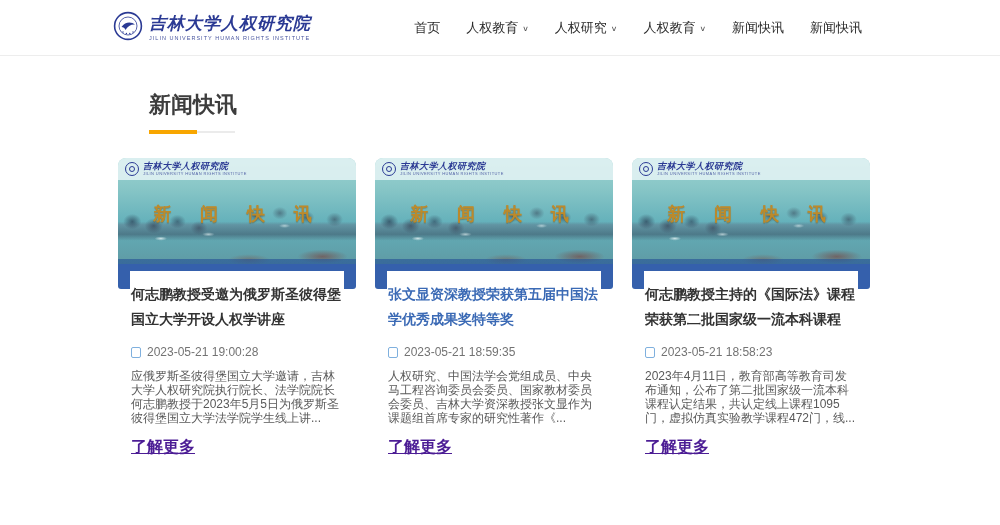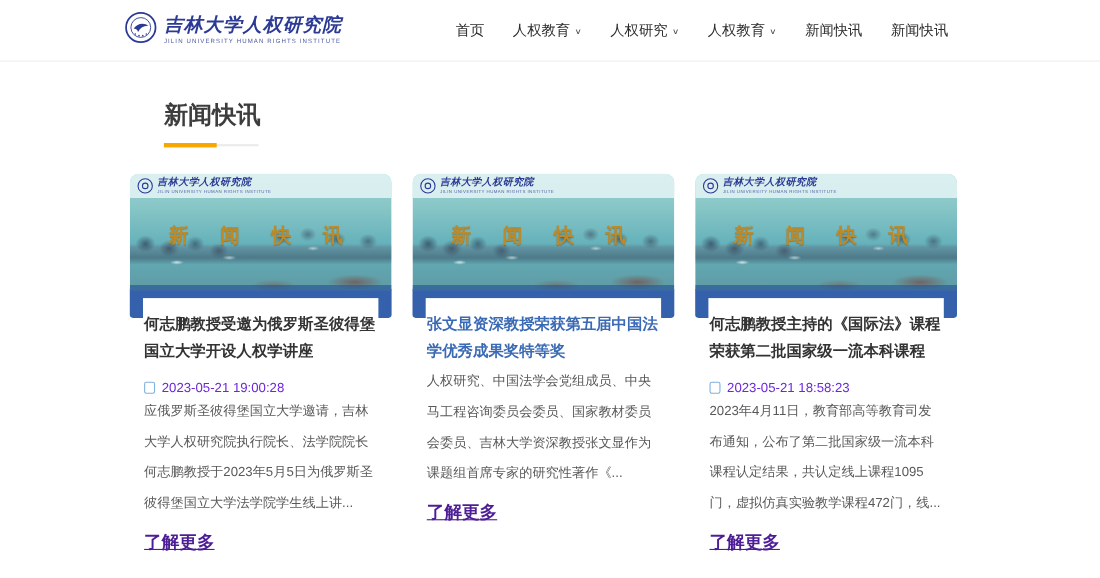--- a/index.html
+++ b/index.html
@@ -70,22 +70,22 @@
   .mini-en { font-size:4px; color:#5565a8; letter-spacing:.4px; margin-top:1px; }
   .img-caption { position:absolute; left:0; right:0; top:44px; text-align:center;
     font-family:Liberation Mono, monospace; font-weight:bold; font-size:18px;
     letter-spacing:9px; color:#bd8a2a; text-shadow:0 1px 1px rgba(90,50,0,.35); }
   .ribbon { height:26px; background:#3560ac; border-radius:0 0 3px 3px; margin-top:-1px; }
   .panel { position:relative; background:#fff; margin:-18px 12px 0; padding:1px 1px 0; }
   .card-title { font-size:14px; font-weight:bold; line-height:25px; color:#333;
     margin-top:10px; cursor:pointer; }
   .date-row { display:flex; align-items:center; gap:6px; margin-top:13px; }
   .date-ico { width:10px; height:11px; border:1px solid #7fb0de; border-radius:2px; flex:none; }
-  .date-txt { font-size:12px; color:#6d28d9; }
-  .excerpt { font-size:12px; line-height:28px; color:#595959; }
+  .date-txt { font-size:12px; color:#737373; }
+  .excerpt { font-size:12px; line-height:14px; color:#595959; margin-top:10px; }
   .more { display:inline-block; margin-top:12px; font-size:16px; font-weight:bold; color:#4c1d95;
     text-decoration:underline; cursor:pointer; }
 </style>
 </head>
 <body>
 
 <div class="header">
   <div class="logo">
     <span>
       <svg class="logo-emblem" viewBox="0 0 30 30">
@@ -175,20 +175,24 @@
           <span class="mini-txt">
             <span class="mini-zh">吉林大学人权研究院</span>
             <span class="mini-en">JILIN UNIVERSITY HUMAN RIGHTS INSTITUTE</span>
           </span>
         </div>
         <div class="img-caption">新 闻 快 讯</div>
       </div>
       <div class="ribbon"></div>
       <div class="panel">
         <h3 class="card-title" style="color:#3b6ab5">张文显资深教授荣获第五届中国法学优秀成果奖特等奖</h3>
+        <div class="date-row">
+          <span class="date-ico"></span>
+          <span class="date-txt">2023-05-21 18:59:35</span>
+        </div>
         <p class="excerpt">人权研究、中国法学会党组成员、中央马工程咨询委员会委员、国家教材委员会委员、吉林大学资深教授张文显作为课题组首席专家的研究性著作《...</p>
         <a class="more">了解更多</a>
       </div>
     </article>
 
     <article class="card">
       <div class="card-img">
         <div class="img-band">
           <span class="mini-emblem">
               <i></i>

